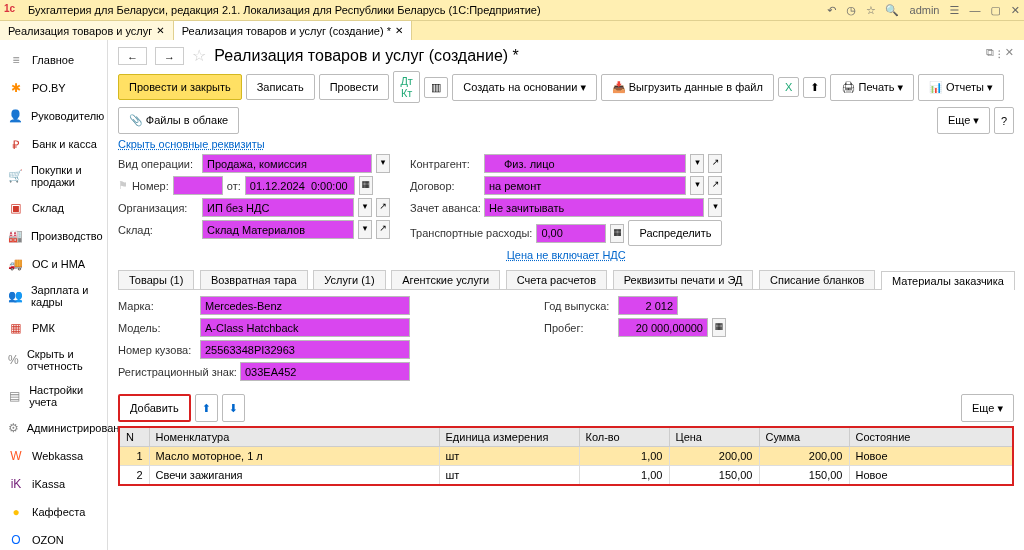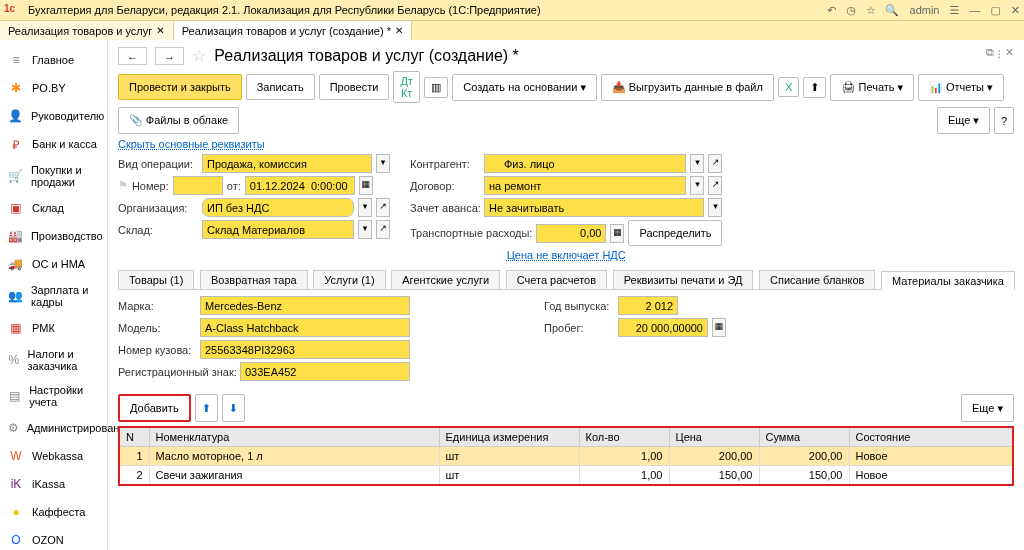--- a/index.html
+++ b/index.html
@@ -19,21 +19,21 @@
 .doc-header { display: flex; align-items: center; gap: 8px; margin-bottom: 6px; }
 .nav-btn { border: 1px solid #ccc; background: #fff; padding: 2px 8px; cursor: pointer; }
 .doc-title { font-size: 16px; font-weight: normal; }
 .toolbar { display: flex; gap: 4px; margin-bottom: 4px; align-items: center; flex-wrap: wrap; }
 .btn { border: 1px solid #bbb; background: #fff; padding: 6px 10px; cursor: pointer; border-radius: 2px; white-space: nowrap; }
 .btn.primary { background: #ffe064; border-color: #d4b820; }
 .btn.icon-only { padding: 3px 6px; }
 .link { color: #0066cc; text-decoration: underline dotted; cursor: pointer; }
 .form-row { display: flex; align-items: center; gap: 4px; margin-bottom: 3px; }
 .lbl { color: #333; white-space: nowrap; }
-.fld { border: 1px solid #bbb; padding: 2px 4px; background: #fde047; height: 19px; }
+.fld { border: 1px solid #bbb; padding: 2px 4px; background: #d946ef; height: 19px; }
 .fld-btn { border: 1px solid #bbb; background: #f5f5f5; width: 14px; height: 19px; text-align: center; cursor: pointer; font-size: 9px; line-height: 15px; }
 .tabs { display: flex; border-bottom: 1px solid #ccc; margin-top: 6px; justify-content: space-between; }
 .tab { padding: 3px 10px; border: 1px solid #ccc; border-bottom: none; margin-right: -1px; background: #f5f5f5; cursor: pointer; }
 .tab.active { background: #fff; position: relative; top: 1px; }
 .vehicle-form { padding: 6px 0; }
 .vrow { display: flex; align-items: center; margin-bottom: 3px; gap: 4px; }
 .vrow .lbl { width: 78px; }
 .table-toolbar { display: flex; gap: 4px; margin: 4px 0; justify-content: flex-end; }
 .btn.highlighted { border: 2px solid #d92020; }
 .data-table { width: 100%; border: 2px solid #d92020; border-collapse: collapse; }
@@ -115,21 +115,21 @@
       <div class="side-item">
         <span class="side-icon" style="color:#d0392b">👥</span>
         <span>Зарплата и кадры</span>
       </div>
       <div class="side-item">
         <span class="side-icon" style="color:#d0392b">▦</span>
         <span>РМК</span>
       </div>
       <div class="side-item">
         <span class="side-icon" style="color:#888">%</span>
-        <span>Налоги и заказчика</span>
+        <span>Скрыть и отчетность</span>
       </div>
       <div class="side-item">
         <span class="side-icon" style="color:#888">▤</span>
         <span>Настройки учета</span>
       </div>
       <div class="side-item">
         <span class="side-icon" style="color:#888">⚙</span>
         <span>Администрирование</span>
       </div>
       <div class="side-item">
@@ -195,21 +195,21 @@
         <div class="form-row">
           <span style="color:#ccc">⚑</span>
           <span class="lbl">Номер:</span>
           <input class="fld" style="width: 50px;">
           <span class="lbl">от:</span>
           <input class="fld" style="width: 110px;" value="01.12.2024  0:00:00">
           <span class="fld-btn">▦</span>
         </div>
         <div class="form-row">
           <span class="lbl" style="width:80px">Организация:</span>
-          <input class="fld" style="flex: 1 1 0%; border-radius: 7px;" value="ИП без НДС">
+          <input class="fld" style="flex: 1 1 0%;" value="ИП без НДС">
           <span class="fld-btn">▾</span>
           <span class="fld-btn">↗</span>
         </div>
         <div class="form-row">
           <span class="lbl" style="width:80px">Склад:</span>
           <input class="fld" style="flex: 1 1 0%;" value="Склад Материалов">
           <span class="fld-btn">▾</span>
           <span class="fld-btn">↗</span>
         </div>
       </div>
@@ -226,21 +226,21 @@
           <span class="fld-btn">▾</span>
           <span class="fld-btn">↗</span>
         </div>
         <div class="form-row">
           <span class="lbl" style="width:70px">Зачет аванса:</span>
           <input class="fld" style="flex: 1 1 0%;" value="Не зачитывать">
           <span class="fld-btn">▾</span>
         </div>
         <div class="form-row">
           <span class="lbl">Транспортные расходы:</span>
-          <input class="fld" style="width: 70px; text-align: right;" value="0,00">
+          <input class="fld" style="width: 70px; " value="0,00">
           <span class="fld-btn">▦</span>
           <button class="btn">Распределить</button>
         </div>
         <div class="form-row" style="justify-content:center">
           <span class="link">Цена не включает НДС</span>
         </div>
       </div>
     </div>
 
     <div class="tabs" id="doctabs">

